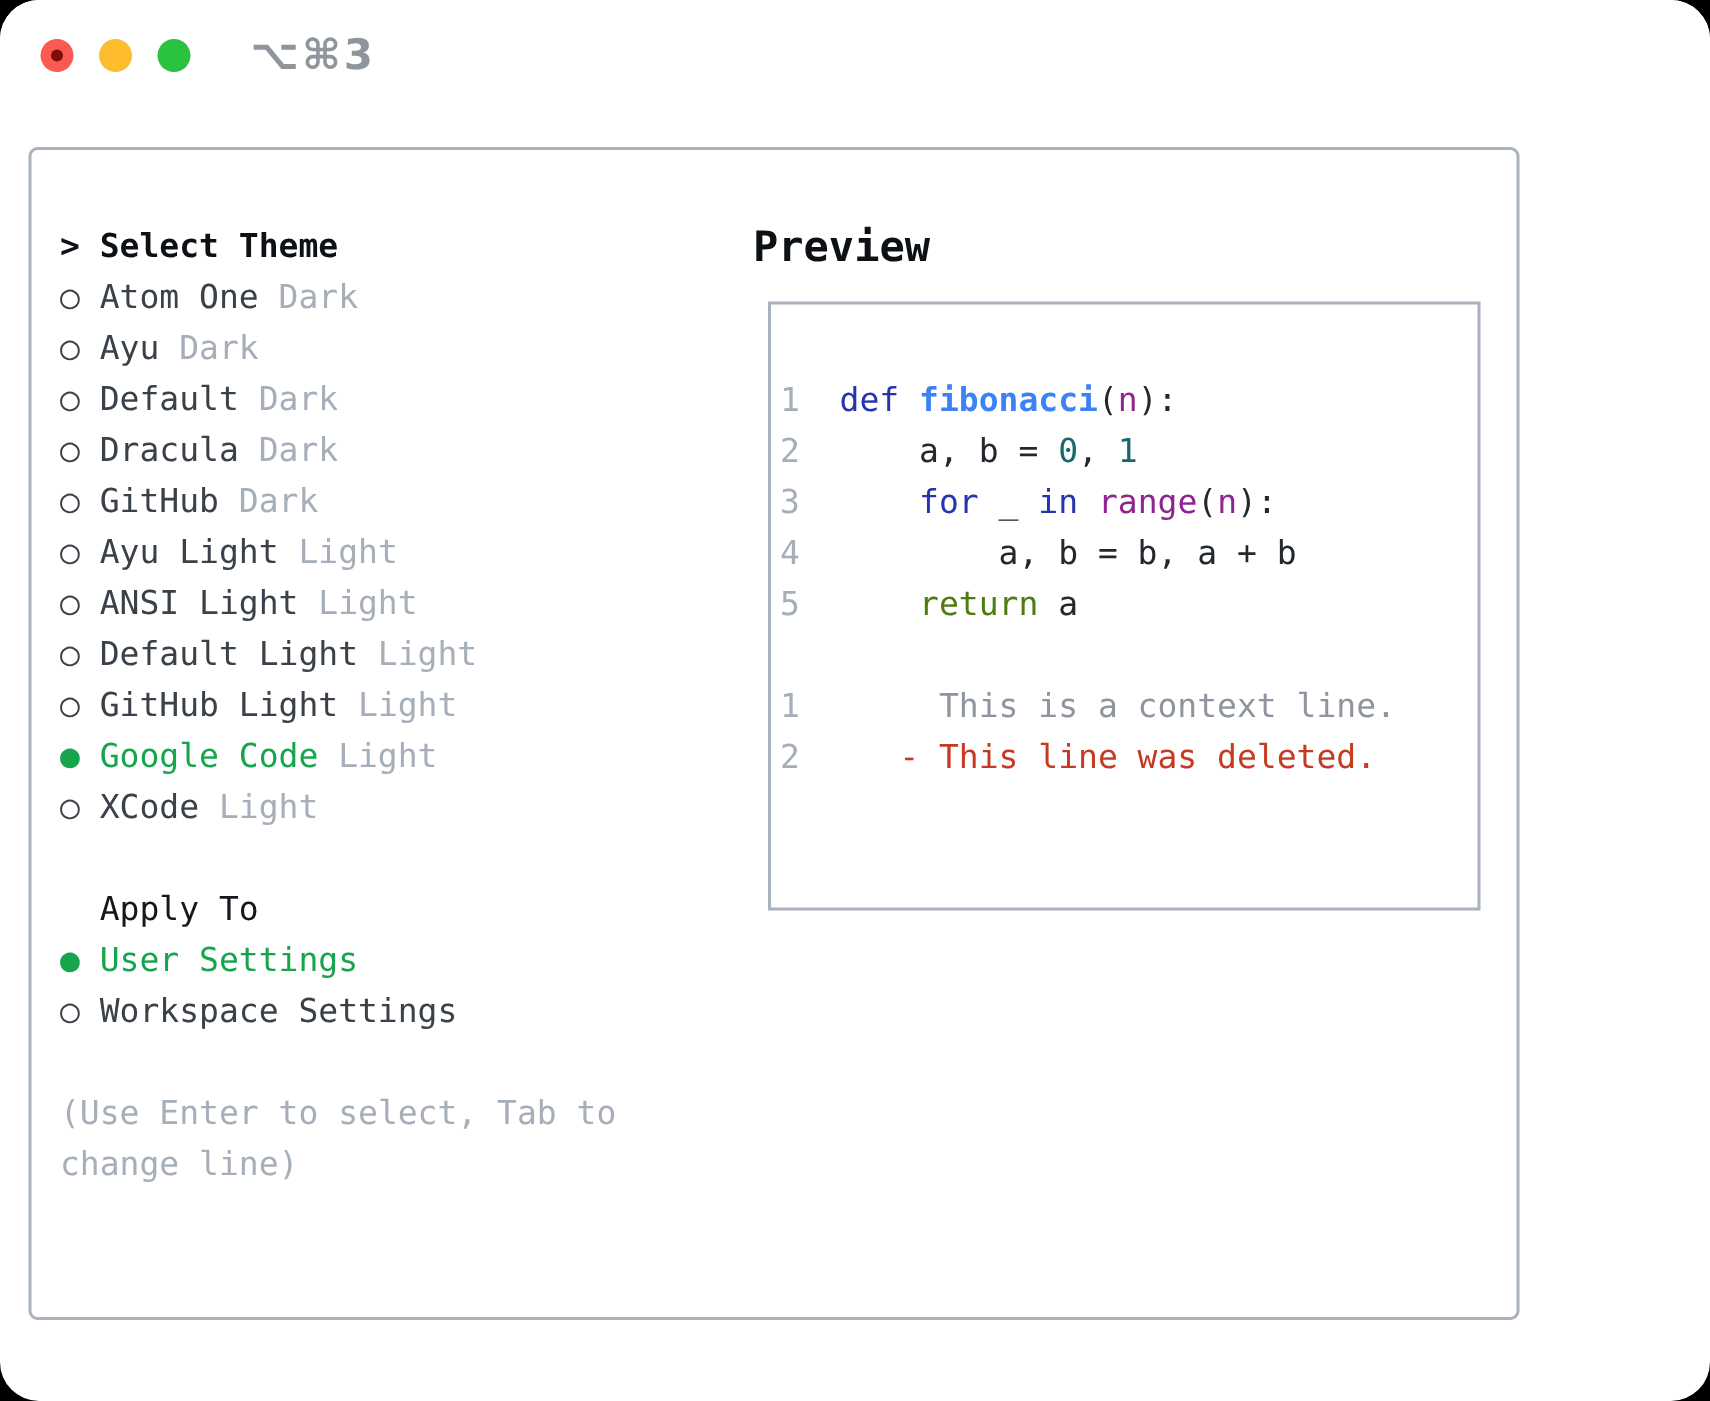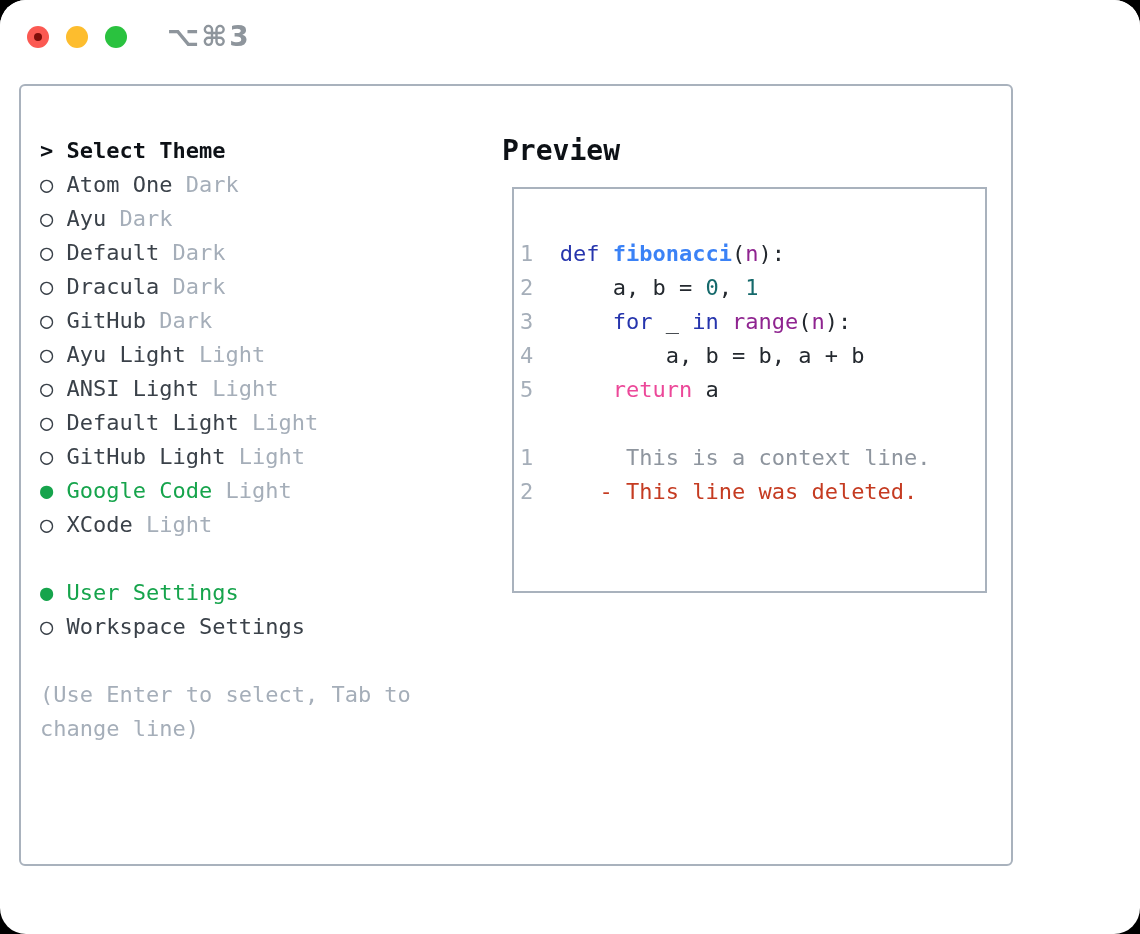--- a/index.html
+++ b/index.html
@@ -18,21 +18,21 @@
   .light.red::after{content:'';position:absolute;left:7px;top:7px;width:8px;height:8px;border-radius:50%;background:#7f0e0a;}
   .light.yellow{background:#fdbd2e;}
   .light.green{background:#2ac23f;}
   .win-title{
     position:absolute;left:167px;top:20px;font-size:28px;line-height:34px;
     color:#8e959c;font-weight:700;letter-spacing:2px;
     font-family:"DejaVu Sans","Liberation Sans",sans-serif;
   }
   
   .panel{
-    position:absolute;left:19px;top:84px;width:994px;height:782px;
+    position:absolute;left:19px;top:98px;width:994px;height:782px;
     border:2px solid #a9b2bd;border-radius:6px;background:#fff;box-sizing:border-box;
   }
   .panel-content{display:flex;padding:48px 0 0 19px;}
   .left-col{width:462px;flex:none;font-size:22px;}
   .right-col{flex:none;}
 
   .row{height:34px;line-height:34px;white-space:pre;color:#3a4149;}
   .row .marker{display:inline-block;width:2ch;}
   .row .tag{margin-left:1ch;color:#a5aeb9;}
   .row.hdr-row{color:#0d1116;font-weight:700;}
@@ -77,40 +77,41 @@
             <div class="row"><span class="marker">○</span><span class="name">GitHub</span><span class="tag">Dark</span></div>
             <div class="row"><span class="marker">○</span><span class="name">Ayu Light</span><span class="tag">Light</span></div>
             <div class="row"><span class="marker">○</span><span class="name">ANSI Light</span><span class="tag">Light</span></div>
             <div class="row"><span class="marker">○</span><span class="name">Default Light</span><span class="tag">Light</span></div>
             <div class="row"><span class="marker">○</span><span class="name">GitHub Light</span><span class="tag">Light</span></div>
             <div class="row"><span class="marker" style="color: rgb(22, 164, 76);">●</span><span class="name" style="color: rgb(22, 164, 76);">Google Code</span><span class="tag">Light</span></div>
             <div class="row"><span class="marker">○</span><span class="name">XCode</span><span class="tag">Light</span></div>
           </div>
 
         <div class="spacer"></div>
+        <div class="row apply-hdr"><span class="marker"></span><span>Apply To</span></div>
 
         <div>
             <div class="row"><span class="marker" style="color: rgb(22, 164, 76);">●</span><span class="name" style="color: rgb(22, 164, 76);">User Settings</span></div>
             <div class="row"><span class="marker">○</span><span class="name">Workspace Settings</span></div>
           </div>
 
         <div class="spacer"></div>
         <div class="help">(Use Enter to select, Tab to</div>
         <div class="help">change line)</div>
       </div>
 
       <div class="right-col">
         <div class="preview-title">Preview</div>
         <div class="preview-box">
           <div>
               <div class="cline"><span class="lineno">1</span><span class="tok" style="color: rgb(38, 53, 173);">def </span><span class="tok" style="color: #3b82f6; font-weight: bold;">fibonacci</span><span class="tok" style="color: rgb(35, 40, 46);">(</span><span class="tok" style="color: rgb(143, 36, 144);">n</span><span class="tok" style="color: rgb(35, 40, 46);">):</span></div>
               <div class="cline"><span class="lineno">2</span><span class="tok" style="color: rgb(35, 40, 46);">    a, b = </span><span class="tok" style="color: rgb(21, 105, 107);">0</span><span class="tok" style="color: rgb(35, 40, 46);">, </span><span class="tok" style="color: rgb(21, 105, 107);">1</span></div>
               <div class="cline"><span class="lineno">3</span><span class="tok" style="color: rgb(35, 40, 46);">    </span><span class="tok" style="color: rgb(38, 53, 173);">for</span><span class="tok" style="color: rgb(35, 40, 46);"> _ </span><span class="tok" style="color: rgb(38, 53, 173);">in</span><span class="tok" style="color: rgb(35, 40, 46);"> </span><span class="tok" style="color: rgb(143, 36, 144);">range</span><span class="tok" style="color: rgb(35, 40, 46);">(</span><span class="tok" style="color: rgb(143, 36, 144);">n</span><span class="tok" style="color: rgb(35, 40, 46);">):</span></div>
               <div class="cline"><span class="lineno">4</span><span class="tok" style="color: rgb(35, 40, 46);">        a, b = b, a + b</span></div>
-              <div class="cline"><span class="lineno">5</span><span class="tok" style="color: rgb(35, 40, 46);">    </span><span class="tok" style="color: #ec4899;">return</span><span class="tok" style="color: rgb(35, 40, 46);"> a</span></div>
+              <div class="cline"><span class="lineno">5</span><span class="tok" style="color: rgb(35, 40, 46);">    </span><span class="tok" style="color: #4d7c0f;">return</span><span class="tok" style="color: rgb(35, 40, 46);"> a</span></div>
               <div class="cline"><span class="lineno"></span></div>
               <div class="cline"><span class="lineno">1</span><span class="tok" style="color: rgb(142, 149, 158);">     This is a context line.</span></div>
               <div class="cline"><span class="lineno">2</span><span class="tok" style="color: rgb(197, 59, 33);">   - This line was deleted.</span></div>
             </div>
         </div>
       </div>
 
     </div>
   </div>
 

